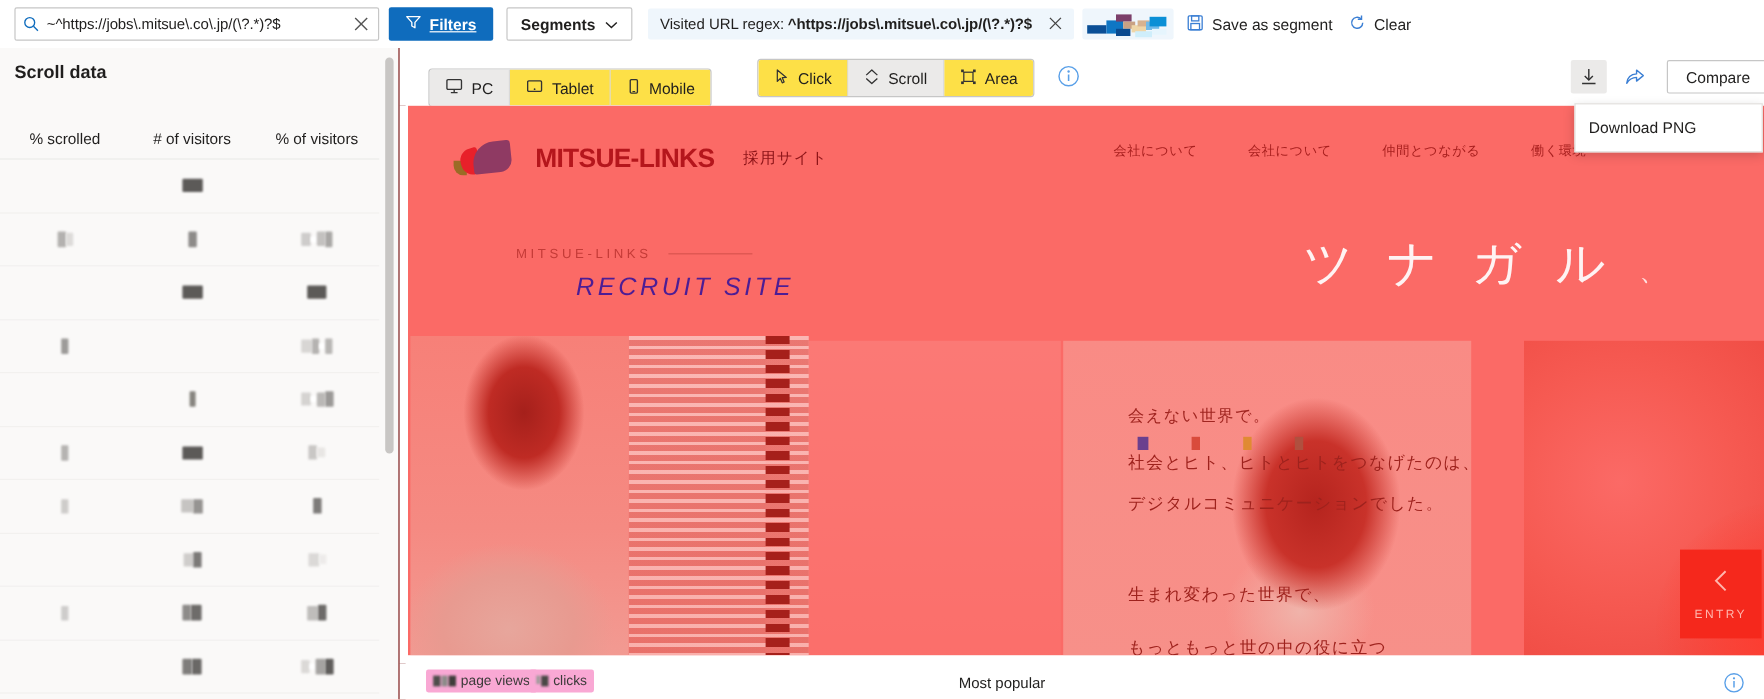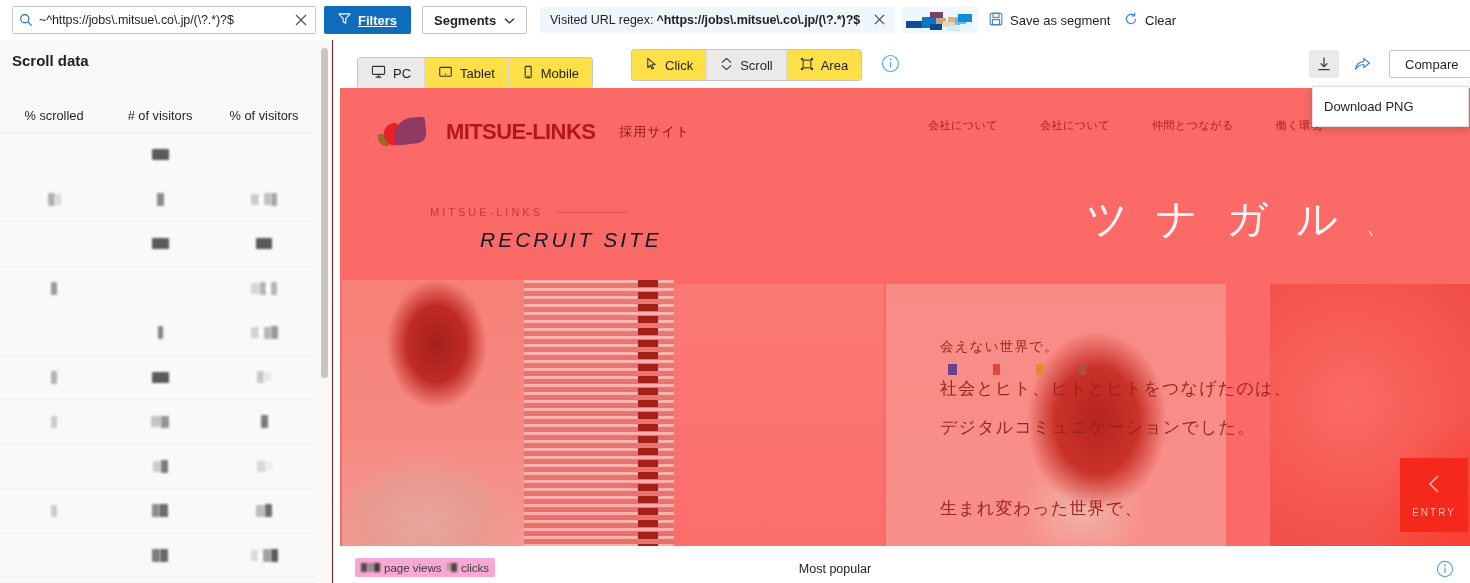--- a/index.html
+++ b/index.html
@@ -139,21 +139,21 @@
   .logo-mark{position:relative;width:54px;height:32px;}
   .logo-mark i{position:absolute;display:block;}
   .logo-txt{font-size:22px;font-weight:800;color:#b5161c;letter-spacing:-0.6px;}
   .logo-sub{font-size:13px;color:#8d1418;margin-left:10px;letter-spacing:1px;}
   .site-nav{position:absolute;right:148px;top:30px;display:flex;gap:42px;}
   .site-nav span{font-size:11px;color:#a9201f;letter-spacing:.5px;white-space:nowrap;}
 
   .recruit{position:absolute;left:90px;top:118px;}
   .recruit .r1{font-size:11px;letter-spacing:3px;color:#c43b37;}
   .recruit .r1 u{display:inline-block;width:70px;border-bottom:1.5px solid #d9544f;vertical-align:3px;margin-left:14px;text-decoration:none;}
-  .recruit .r2{font-size:21px;letter-spacing:3px;color:#0f172a;font-style:italic;margin-top:10px;margin-left:50px;}
+  .recruit .r2{font-size:21px;letter-spacing:3px;color:#4c1d95;font-style:italic;margin-top:10px;margin-left:50px;}
 
   .kana{position:absolute;right:82px;top:104px;display:flex;gap:28px;align-items:baseline;}
   .kana span{font-size:41px;color:#fff;font-weight:500;opacity:.92;}
   .kana .dot{font-size:22px;color:#fff;opacity:.8;}
 
   
   .ph{position:absolute;overflow:hidden;}
   #ph1{left:2px;top:192px;width:182px;height:266px;background:
     radial-gradient(ellipse 70px 90px at 52% 24%, #a5201b 0%, #bf2b24 42%, rgba(191,43,36,0) 72%),
     radial-gradient(ellipse 110px 90px at 45% 92%, #e7a69c 0%, #e89a90 50%, rgba(232,154,144,0) 80%),
@@ -167,21 +167,21 @@
     radial-gradient(ellipse 80px 70px at 58% 86%, #f0b3aa 0%, rgba(240,179,170,0) 78%),
     linear-gradient(180deg,#f98b85 0%,#f79089 100%);}
   #ph5{left:930px;top:196px;width:200px;height:262px;background:
     radial-gradient(circle at 40% 45%, #fb6a66 0%, #f65a52 50%, #ef4a42 100%);}
   .glow{position:absolute;left:1040px;top:330px;width:210px;height:210px;border-radius:50%;
     background:radial-gradient(circle,#ff3b2e 0%, rgba(255,59,46,.25) 55%, rgba(255,59,46,0) 72%);}
 
   
   .copy{position:absolute;left:600px;top:250px;width:330px;}
   .copy .l{color:#a02520;font-size:13.5px;letter-spacing:1.2px;margin-bottom:8px;white-space:nowrap;}
-  .copy .big{color:#9e221d;font-size:17px;letter-spacing:1.2px;white-space:nowrap;}
+  .copy .big{color:#9e221d;font-size:14px;letter-spacing:1.2px;white-space:nowrap;}
   .icons-row{display:flex;gap:36px;margin:4px 0 2px 8px;}
   .icons-row i{display:block;}
 
   .entry{
     position:absolute;right:2px;top:370px;width:68px;height:74px;background:#f5281c;
     display:flex;flex-direction:column;align-items:center;justify-content:center;gap:9px;cursor:pointer;
   }
   .entry b{font-size:10px;color:#ffb6ad;letter-spacing:2px;font-weight:400;}
 
   

